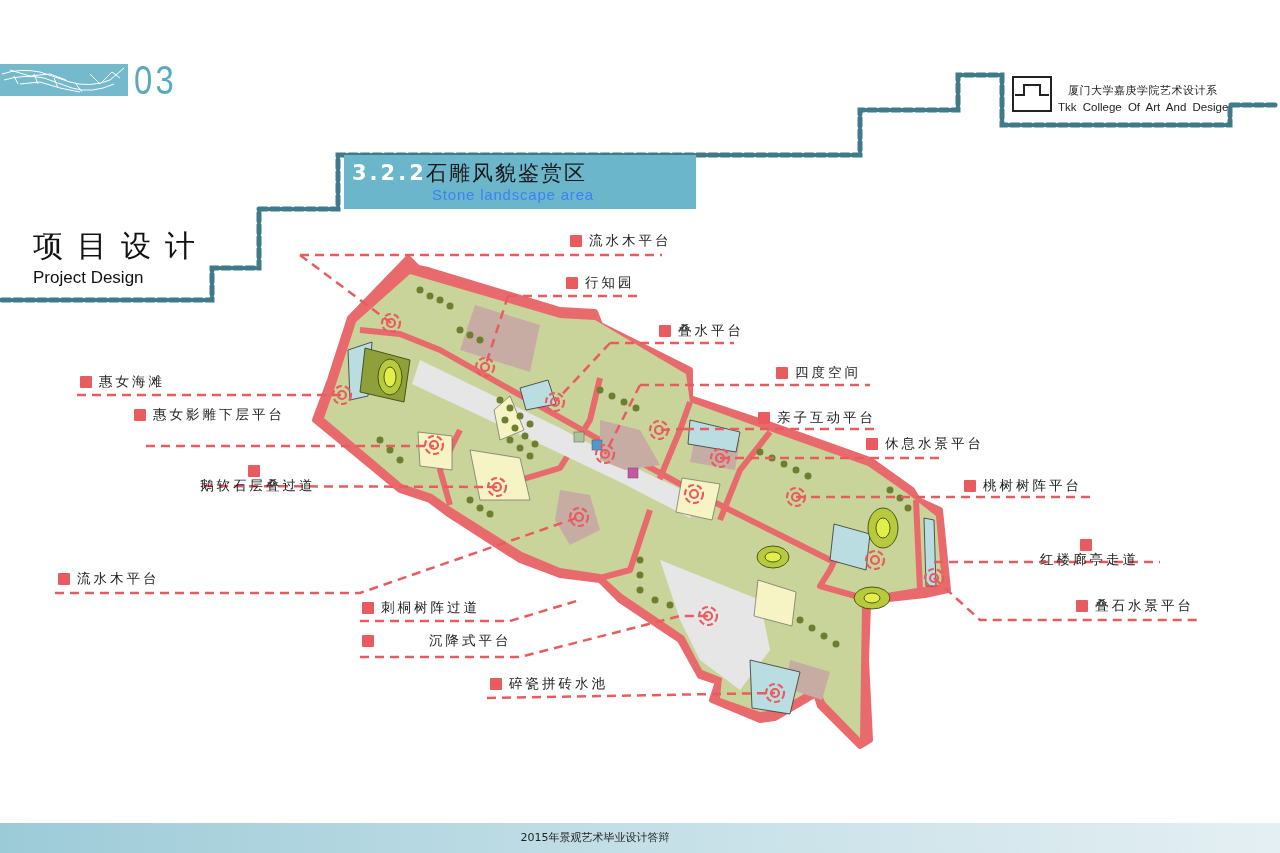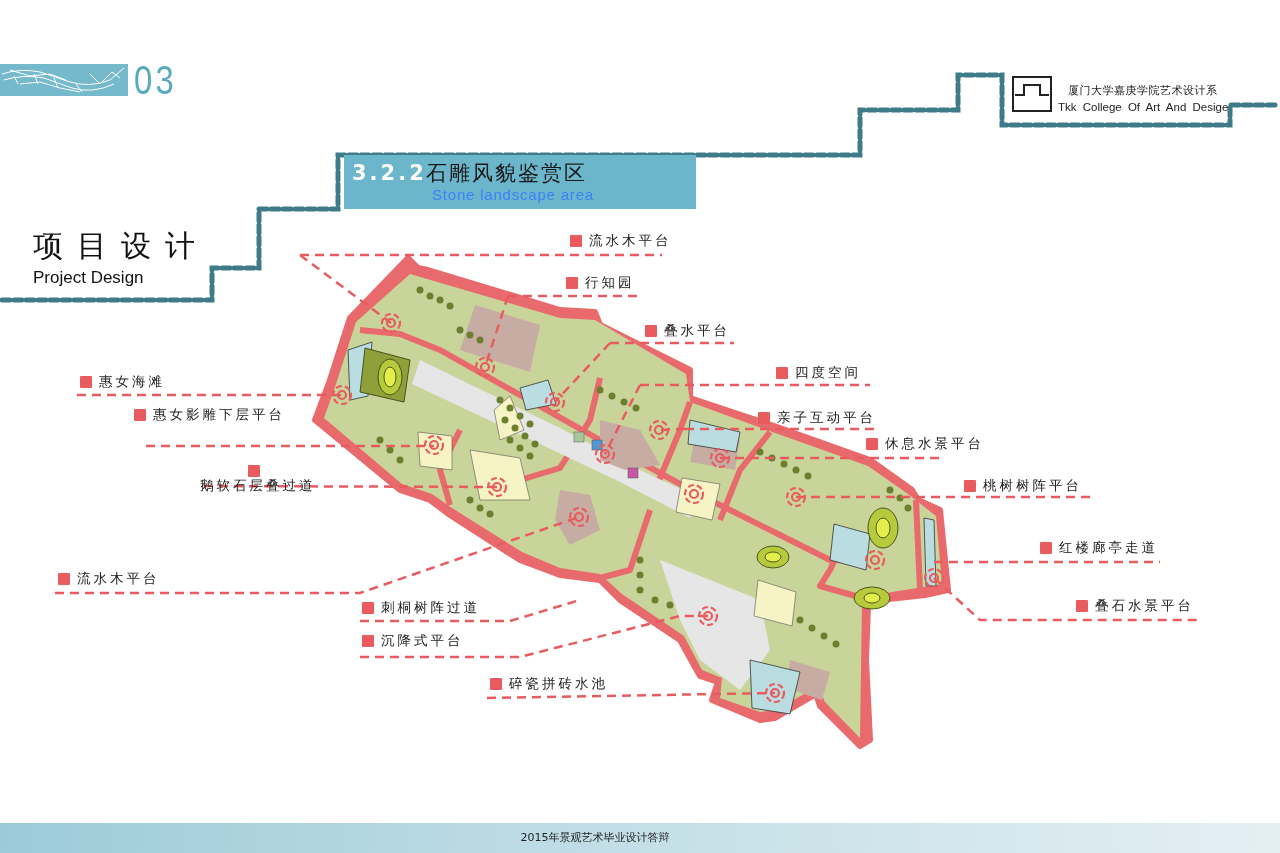--- a/index.html
+++ b/index.html
@@ -270,42 +270,42 @@
 <div class="title-en">Project Design</div>
 
 <div class="label" style="left:570px; top:232px;">
   <span class="sq"></span>
   <span>流水木平台</span>
 </div>
 <div class="label" style="left:566px; top:274px;">
   <span class="sq"></span>
   <span>行知园</span>
 </div>
-<div class="label" style="left:629px; top:322px;padding-left:16px;">
+<div class="label" style="left:643px; top:322px;padding-left:16px;">
   <span class="sq"></span>
   <span>叠水平台</span>
 </div>
 <div class="label" style="left:776px; top:364px;">
   <span class="sq"></span>
   <span>四度空间</span>
 </div>
 
 <div class="label" style="left:758px; top:409px;">
   <span class="sq"></span>
   <span>亲子互动平台</span>
 </div>
 <div class="label" style="left:822px; top:435px;padding-left:44px;">
   <span class="sq"></span>
   <span>休息水景平台</span>
 </div>
 <div class="label" style="left:964px; top:477px;">
   <span class="sq"></span>
   <span>桃树树阵平台</span>
 </div>
-<div class="label" style="left:1040px; top:539px;">
+<div class="label" style="left:1040px; top:539px;flex-direction:column;">
   <span class="sq"></span>
   <span>红楼廊亭走道</span>
 </div>
 <div class="label" style="left:1076px; top:597px;">
   <span class="sq"></span>
   <span>叠石水景平台</span>
 </div>
 
 <div class="label" style="left:80px; top:373px;">
   <span class="sq"></span>
@@ -320,21 +320,21 @@
   <span>鹅软石层叠过道</span>
 </div>
 <div class="label" style="left:58px; top:570px;">
   <span class="sq"></span>
   <span>流水木平台</span>
 </div>
 <div class="label" style="left:362px; top:599px;text-align:center;">
   <span class="sq"></span>
   <span>刺桐树阵过道</span>
 </div>
-<div class="label" style="left:362px; top:632px;">
+<div class="label" style="left:362px; top:632px;gap:48px;">
   <span class="sq"></span>
   <span>沉降式平台</span>
 </div>
 <div class="label" style="left:490px; top:675px;">
   <span class="sq"></span>
   <span>碎瓷拼砖水池</span>
 </div>
 
 <div class="footer"></div>
 <div class="footer-text">2015年景观艺术毕业设计答辩</div>

